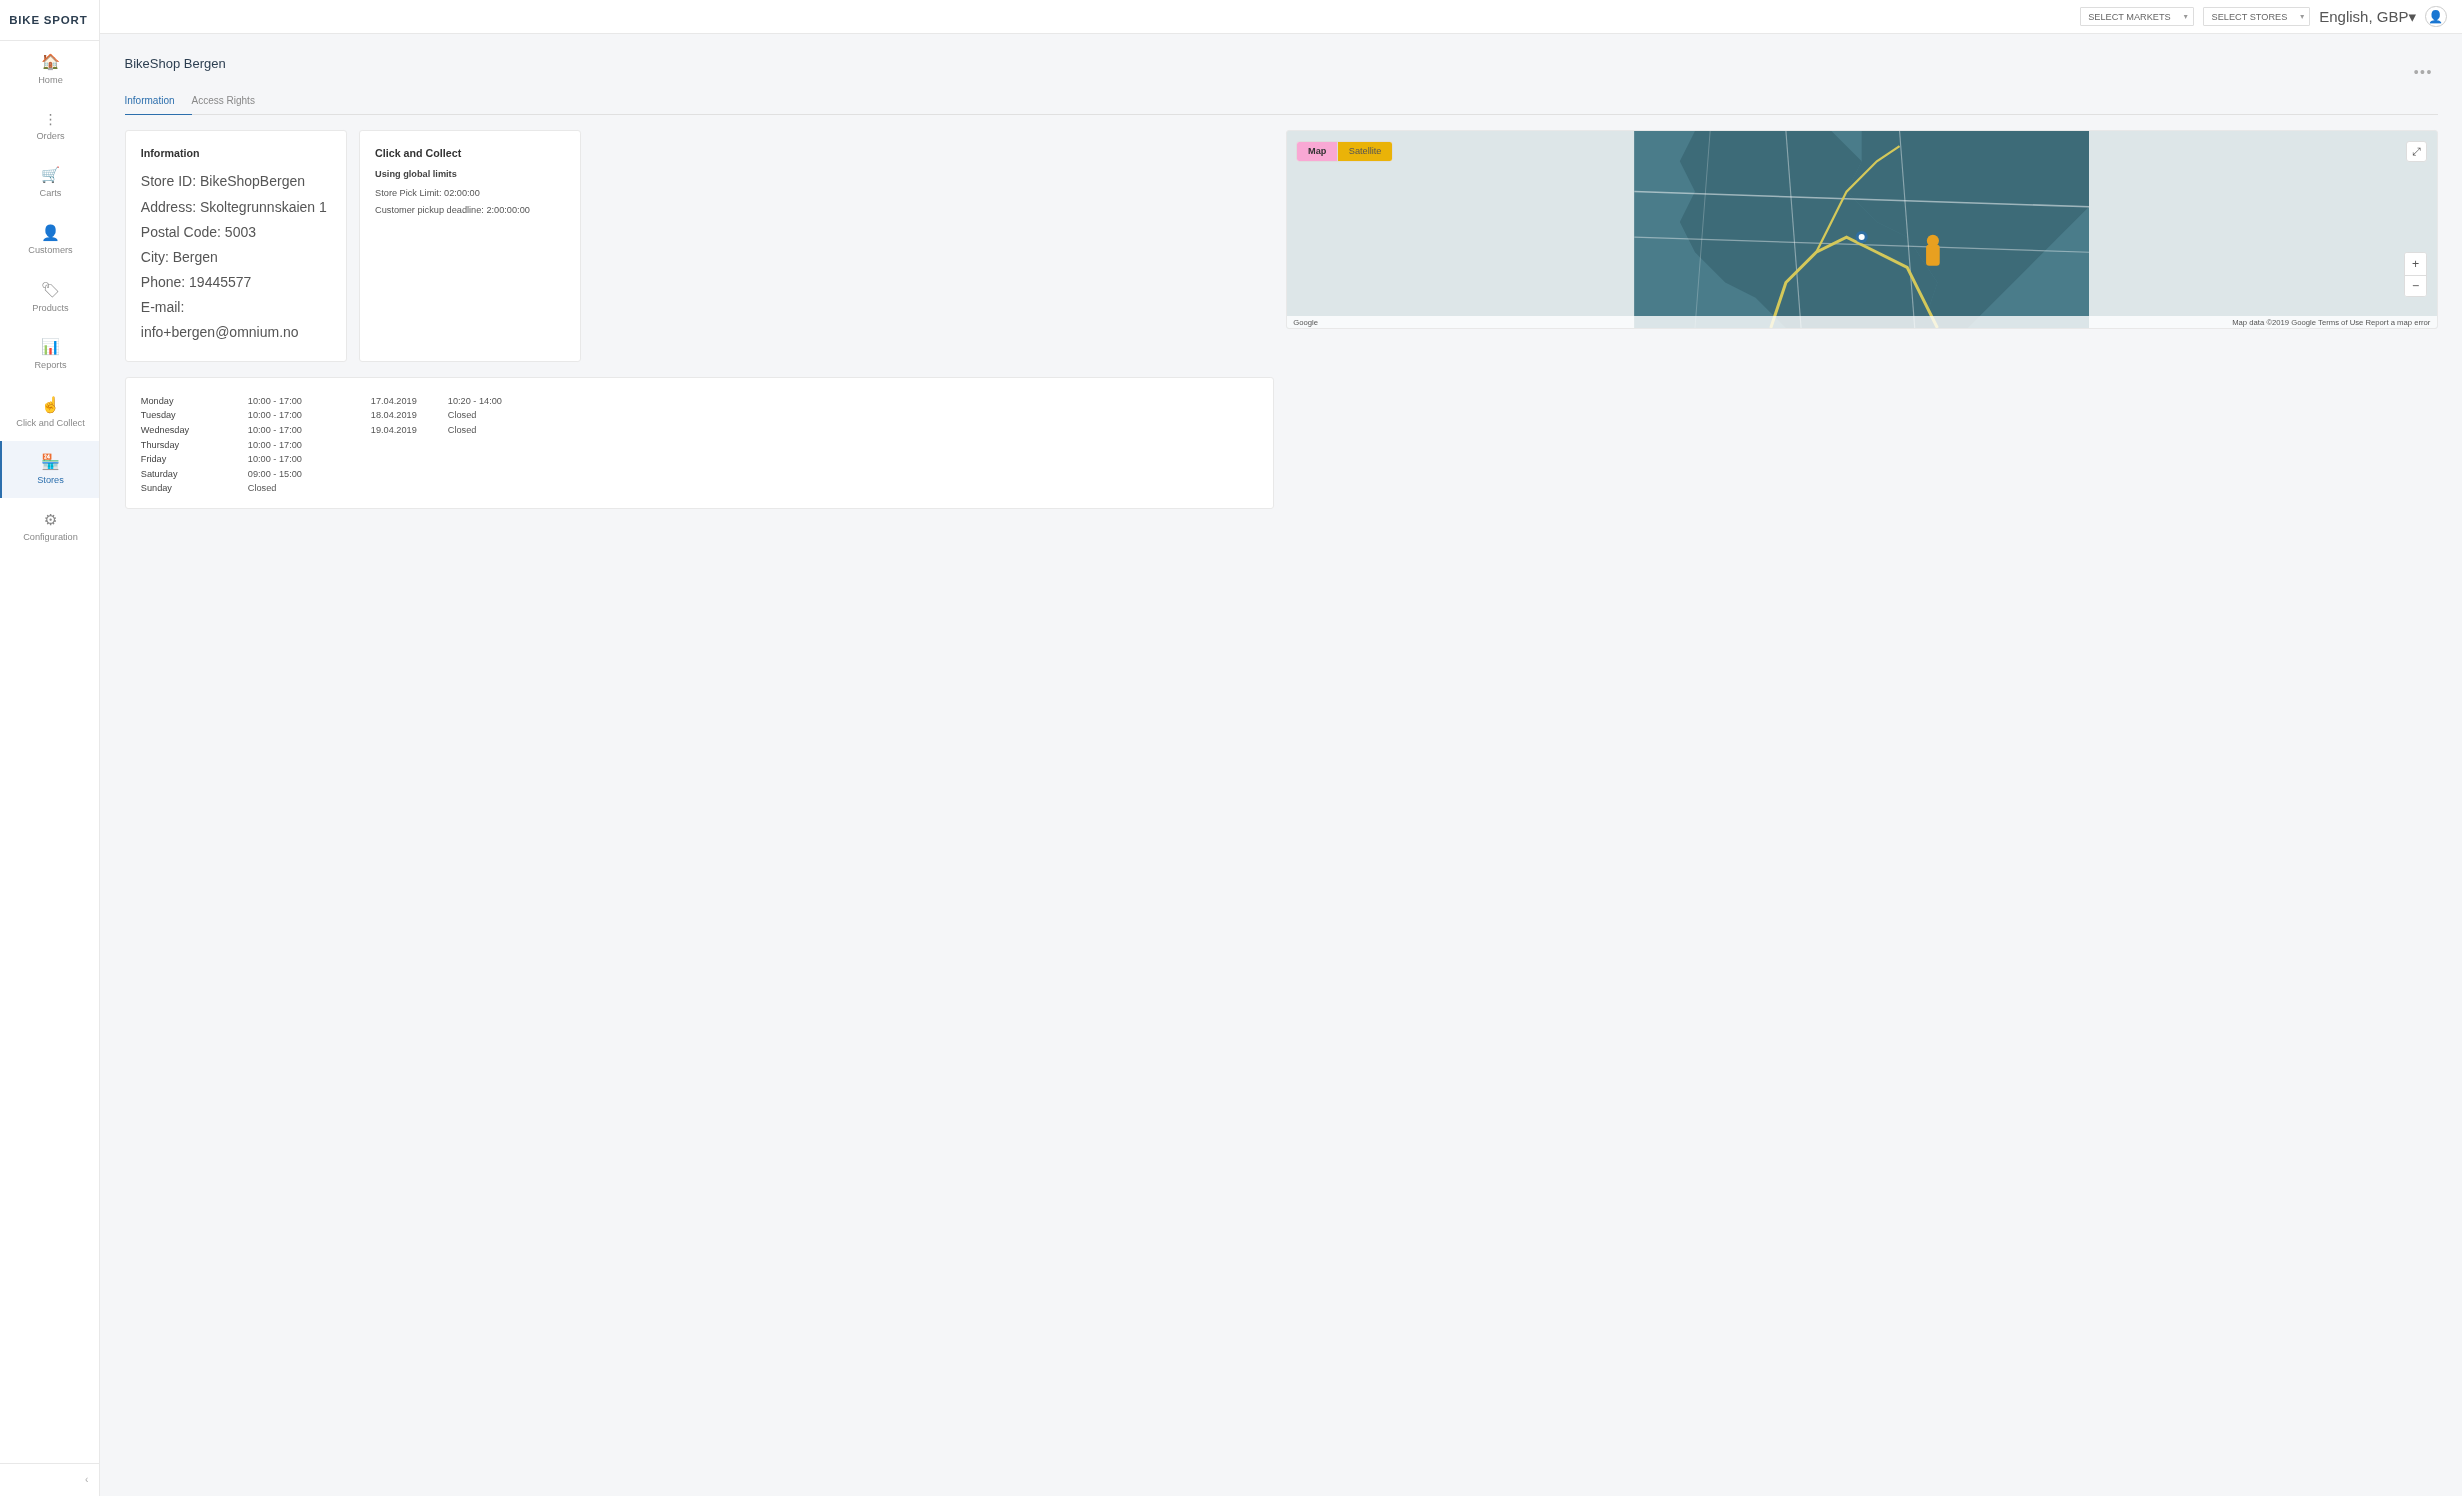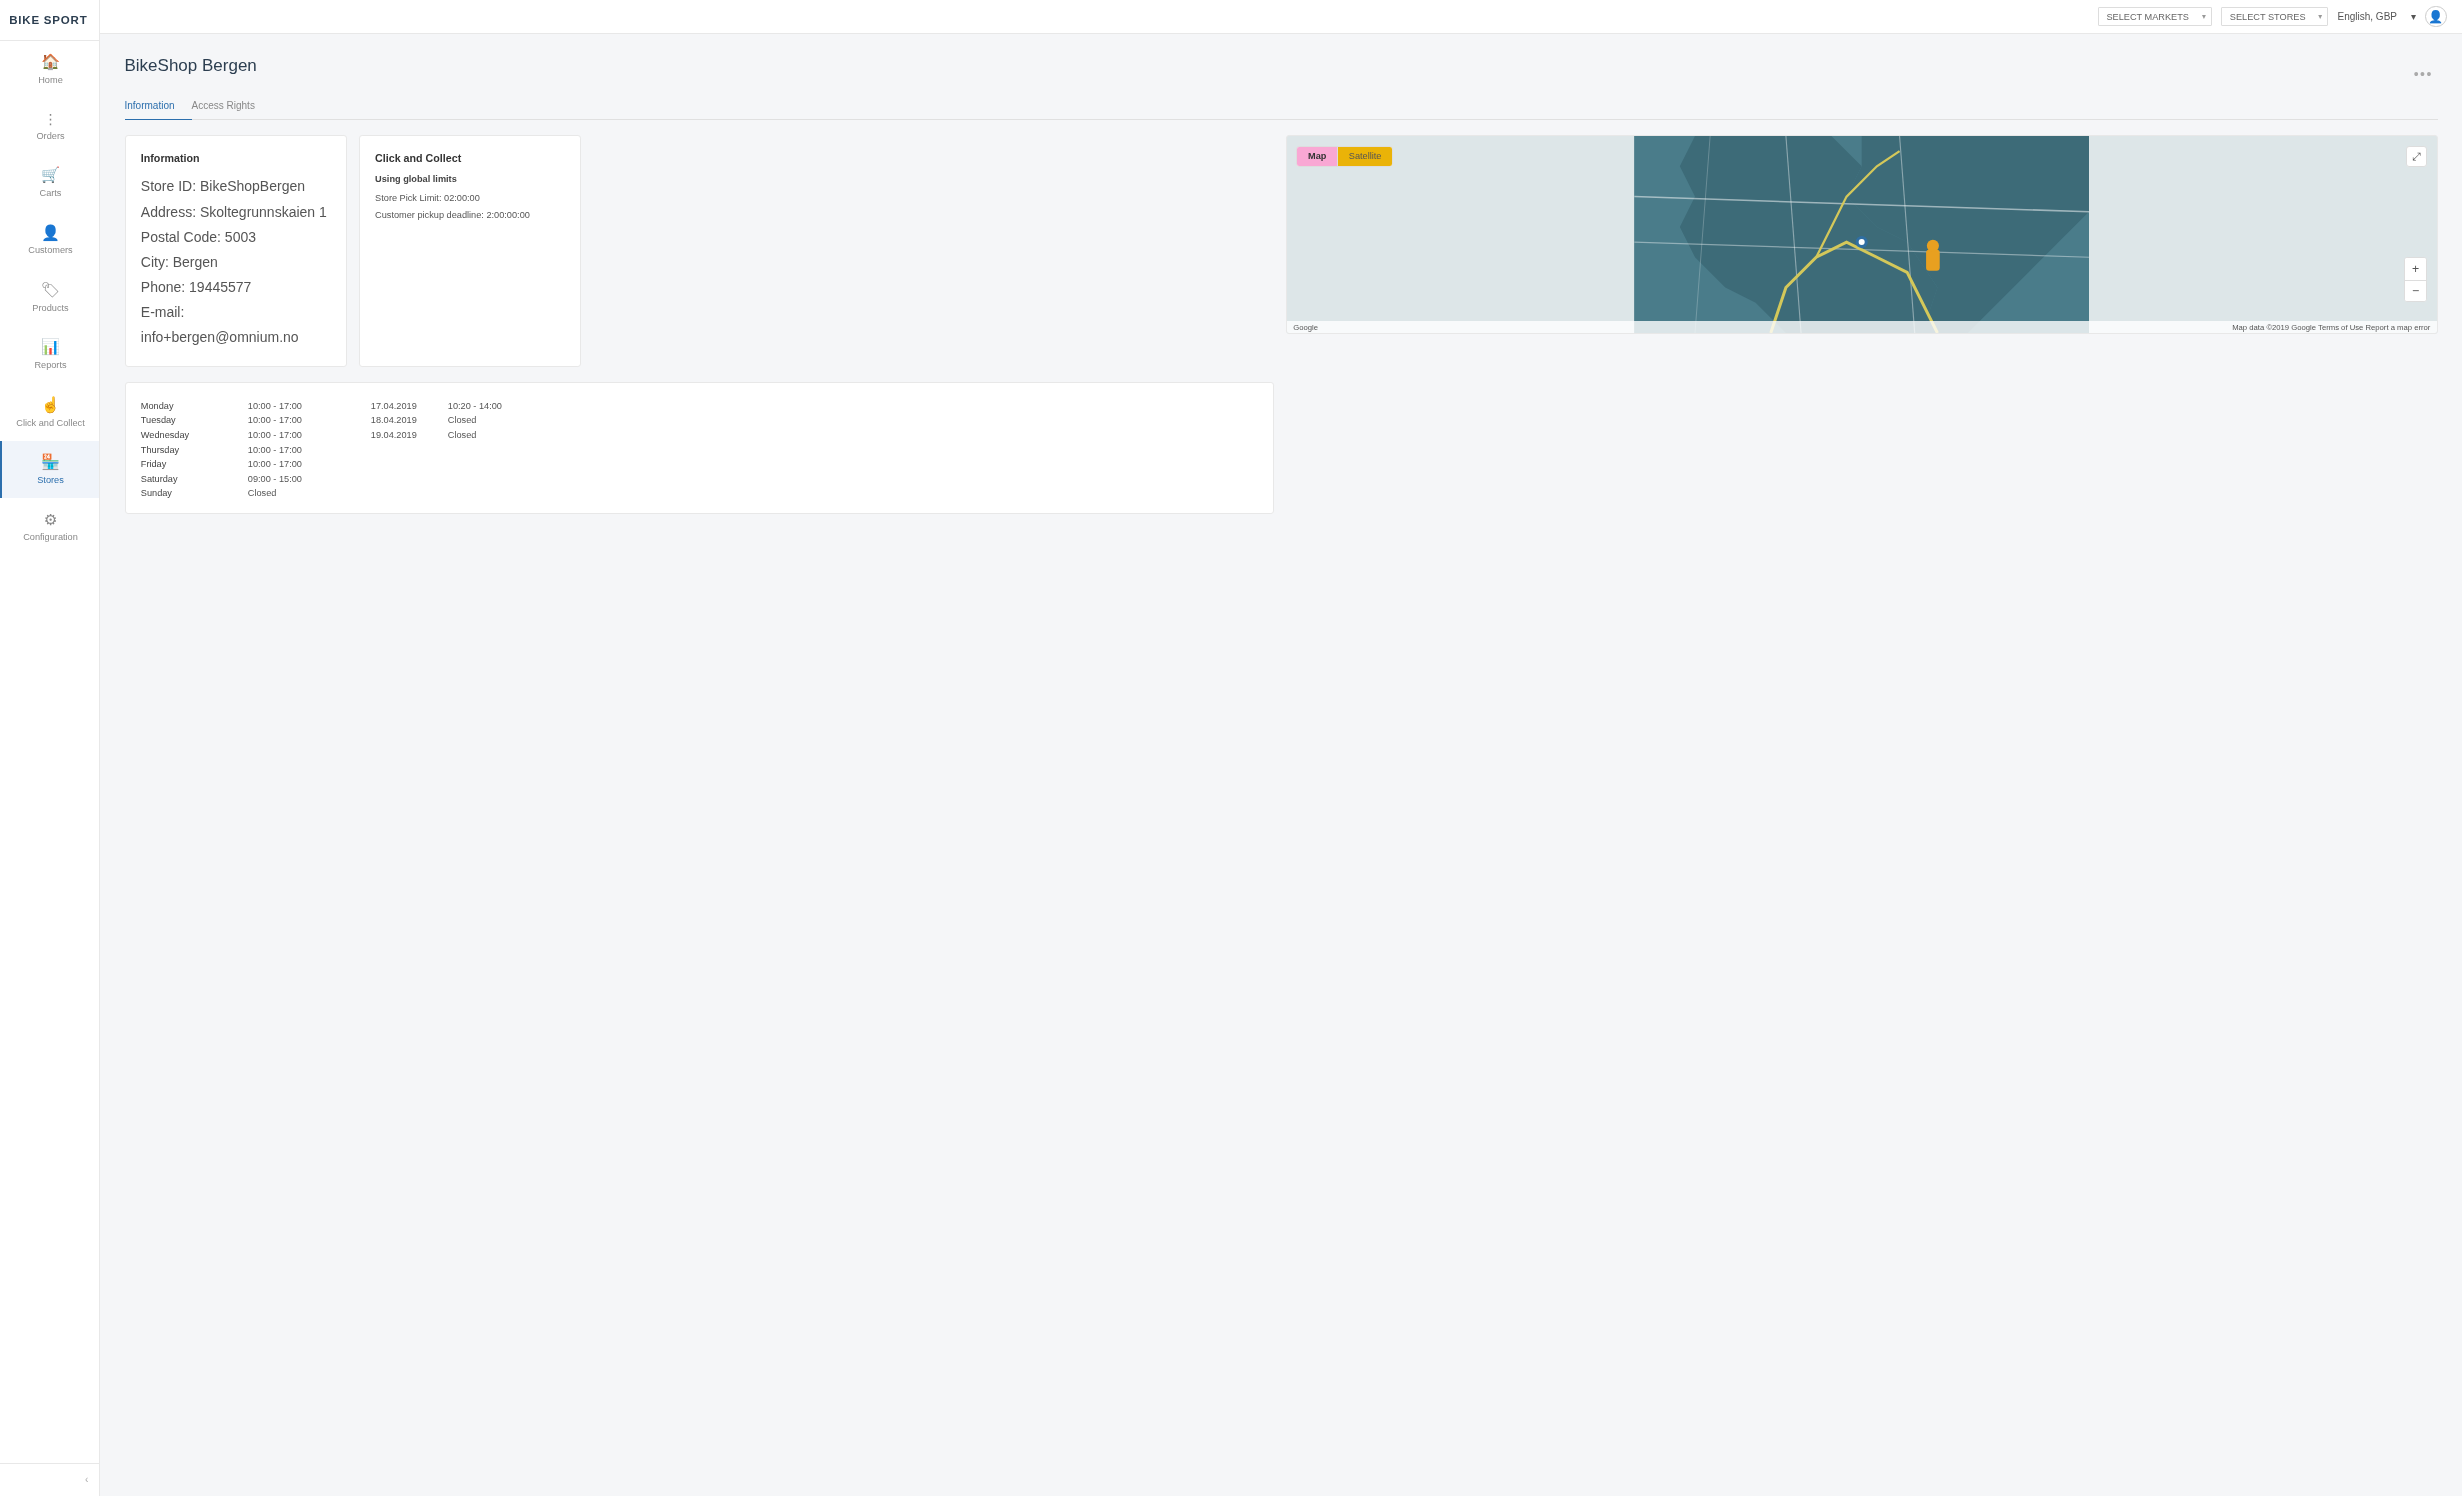--- a/index.html
+++ b/index.html
@@ -93,41 +93,41 @@
     .topbar-select-wrap .caret {
       position: absolute;
       right: 6.1px;
       color: #999;
       pointer-events: none;
       font-size: 7.7px;
     }
     .topbar-lang {
       display: flex;
       align-items: center;
-      gap: 14px;
-      font-size: 10px;
+      gap: 0;
+      font-size: 15px;
       color: #555;
       cursor: pointer;
     }
     .topbar-user {
       width: 21.5px;
       height: 21.5px;
       border-radius: 50%;
       border: 0.8px solid #ccc;
       display: flex;
       align-items: center;
       justify-content: center;
       color: #888;
       font-size: 12.3px;
       cursor: pointer;
     }
 
     
     .page-content { flex: 1; overflow-y: auto; padding: 21.5px 24.5px; }
-    .page-title { font-size: 17px; font-weight: 300; color: #2c3e50; margin-bottom: 17px; }
+    .page-title { font-size: 13px; font-weight: 300; color: #2c3e50; margin-bottom: 17px; }
 
     
     .page-header-row { display: flex; align-items: center; justify-content: space-between; margin-bottom: 0; }
     .more-btn { color: #aaa; font-size: 14px; cursor: pointer; padding: 4.6px; letter-spacing: 1.5px; }
 
     
     .tabs { display: flex; border-bottom: 0.8px solid #e0e0e0; margin-bottom: 15.3px; }
     .tab {
       padding: 7.7px 17px 7.7px 0;
       font-size: 10px;

